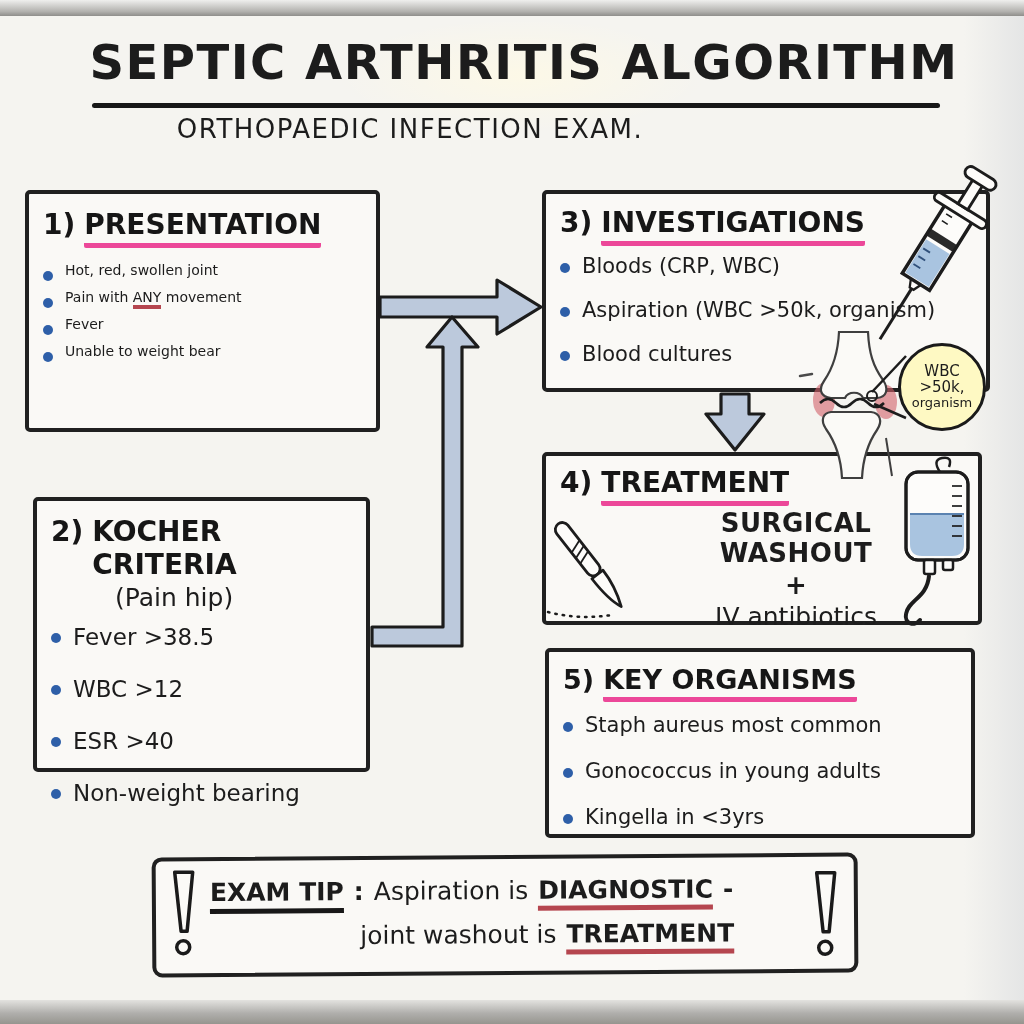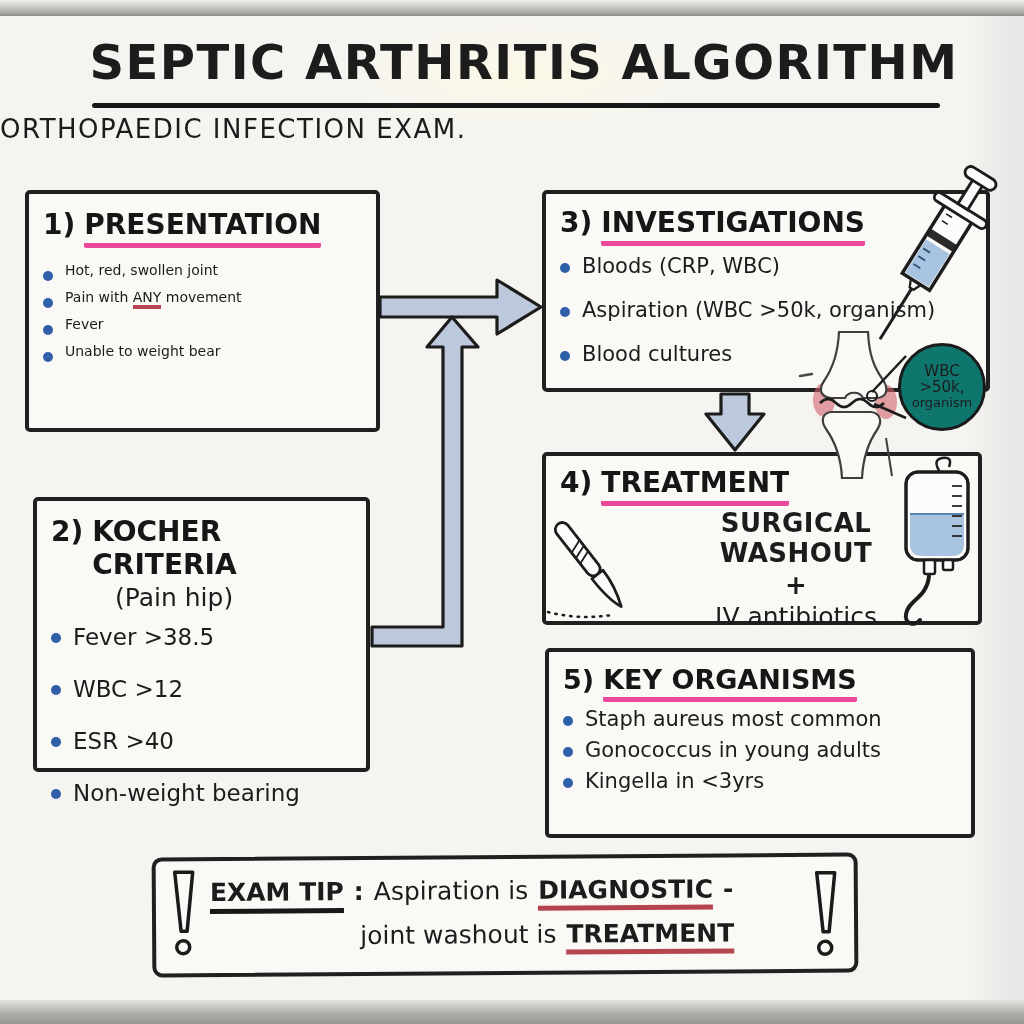--- a/index.html
+++ b/index.html
@@ -15,21 +15,21 @@
   .glare{position:absolute;left:310px;top:10px;width:420px;height:130px;
     background:radial-gradient(ellipse at center,rgba(255,250,228,0.75),rgba(255,255,255,0) 62%);}
   .edge-shade{position:absolute;top:0;right:0;width:60px;height:1024px;
     background:linear-gradient(to right,rgba(190,195,205,0),rgba(190,195,205,0.30));}
 
   
   .h1{position:absolute;left:0;top:34px;width:1024px;text-align:center;
       font-size:48px;font-weight:bold;letter-spacing:1.5px;padding-left:12px;}
   .title-rule{position:absolute;left:92px;top:103px;width:848px;height:5px;
       background:#171717;border-radius:3px;}
-  .h2{position:absolute;left:0;top:114px;width:820px;text-align:left;
+  .h2{position:absolute;left:0;top:114px;width:820px;text-align:center;
       font-size:26px;font-weight:500;letter-spacing:1.5px;}
 
   
   .box{position:absolute;box-sizing:border-box;background:#faf9f6;
       border:4px solid #202020;border-radius:5px;}
   .box-title{display:flex;gap:9px;font-weight:bold;color:#161616;align-items:flex-start;}
   .tu{border-bottom:5px solid #ec4899;padding-bottom:2px;border-radius:2px;}
   .bullets{list-style:none;margin:12px 0 0 0;padding:0;display:flex;flex-direction:column;}
   .b-row{display:flex;gap:12px;align-items:flex-start;}
   .dot{width:10px;height:10px;border-radius:50%;background:#2e5fa8;flex:0 0 auto;margin-top:9px;}
@@ -50,34 +50,34 @@
 
   #t-box{left:542px;top:452px;width:440px;height:173px;padding:10px 14px;}
   #t-box .box-title{font-size:28px;}
   .treat-center{position:absolute;left:100px;top:52px;width:300px;text-align:center;}
   .treat-l1{font-size:26px;font-weight:bold;letter-spacing:0.5px;}
   .treat-plus{font-size:26px;font-weight:bold;margin-top:2px;}
   .treat-l2{font-size:25px;font-weight:500;margin-top:2px;}
 
   #o-box{left:545px;top:648px;width:430px;height:190px;padding:12px 14px;}
   #o-box .box-title{font-size:27px;}
-  #o-box .bullets{gap:7px;font-size:21px;margin-top:5px;}
+  #o-box .bullets{gap:22px;font-size:21px;margin-top:11px;}
 
   #tip-box{left:152px;top:855px;width:706px;height:120px;border-radius:10px;
       display:flex;align-items:center;gap:12px;padding:6px 14px;transform:rotate(-0.4deg);}
   .tip-text{flex:1;display:flex;flex-direction:column;gap:8px;}
   .tip-row{display:flex;gap:10px;font-size:25px;align-items:flex-start;}
   .tip-row2{margin-left:150px;}
   .tip-bold{font-weight:bold;}
   .u-black{border-bottom:5px solid #181818;padding-bottom:2px;}
   .u-red{border-bottom:5px solid #b5464f;padding-bottom:1px;}
 
   
   .callout{position:absolute;left:898px;top:343px;width:82px;height:82px;border-radius:50%;
-      background:#0f766e;border:3.5px solid #1a1a1a;display:flex;flex-direction:column;
+      background:#fef9c3;border:3.5px solid #1a1a1a;display:flex;flex-direction:column;
       align-items:center;justify-content:center;line-height:1.06;z-index:6;
       font-weight:500;text-align:center;}
   .callout .c1,.callout .c2{font-size:15px;}
   .callout .c3{font-size:13px;}
 
   .overlay{position:absolute;left:0;top:0;width:1024px;height:1024px;pointer-events:none;z-index:5;}
 </style>
 </head>
 <body>
 

